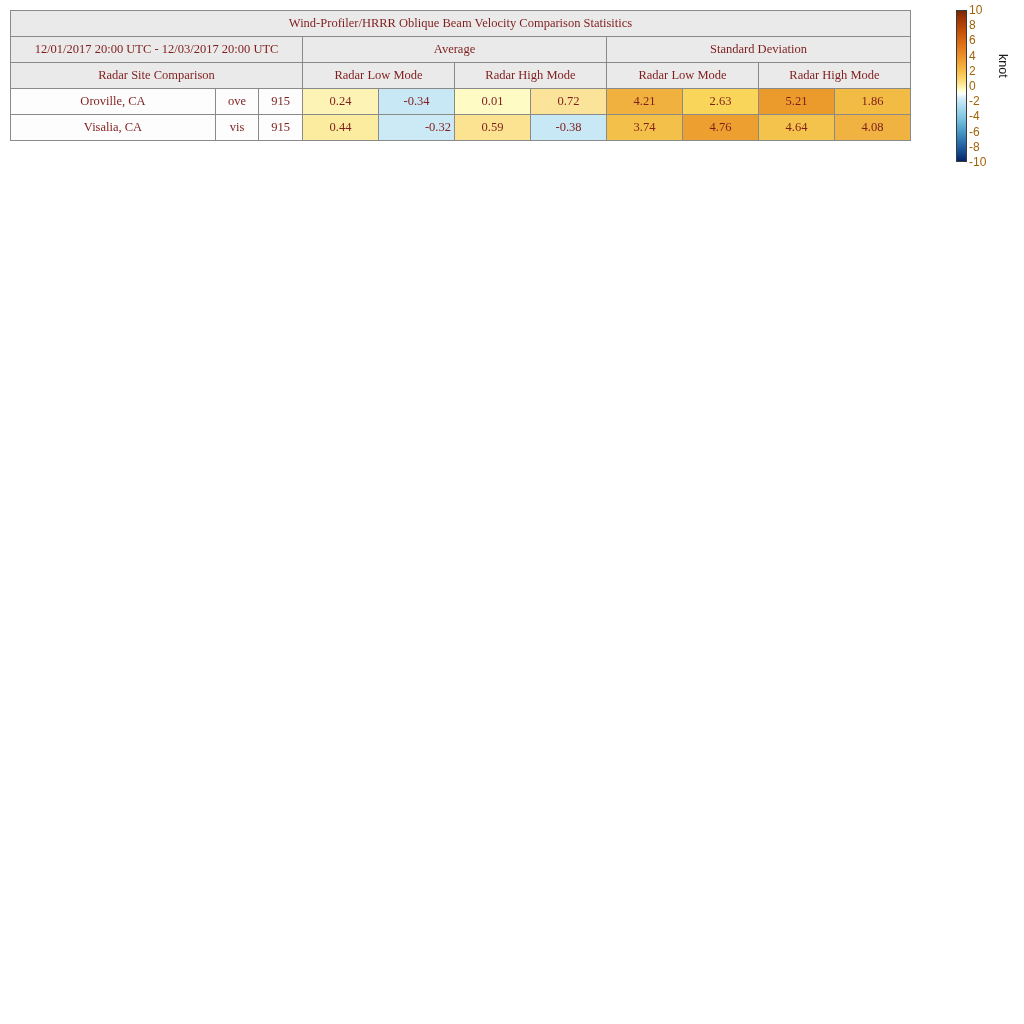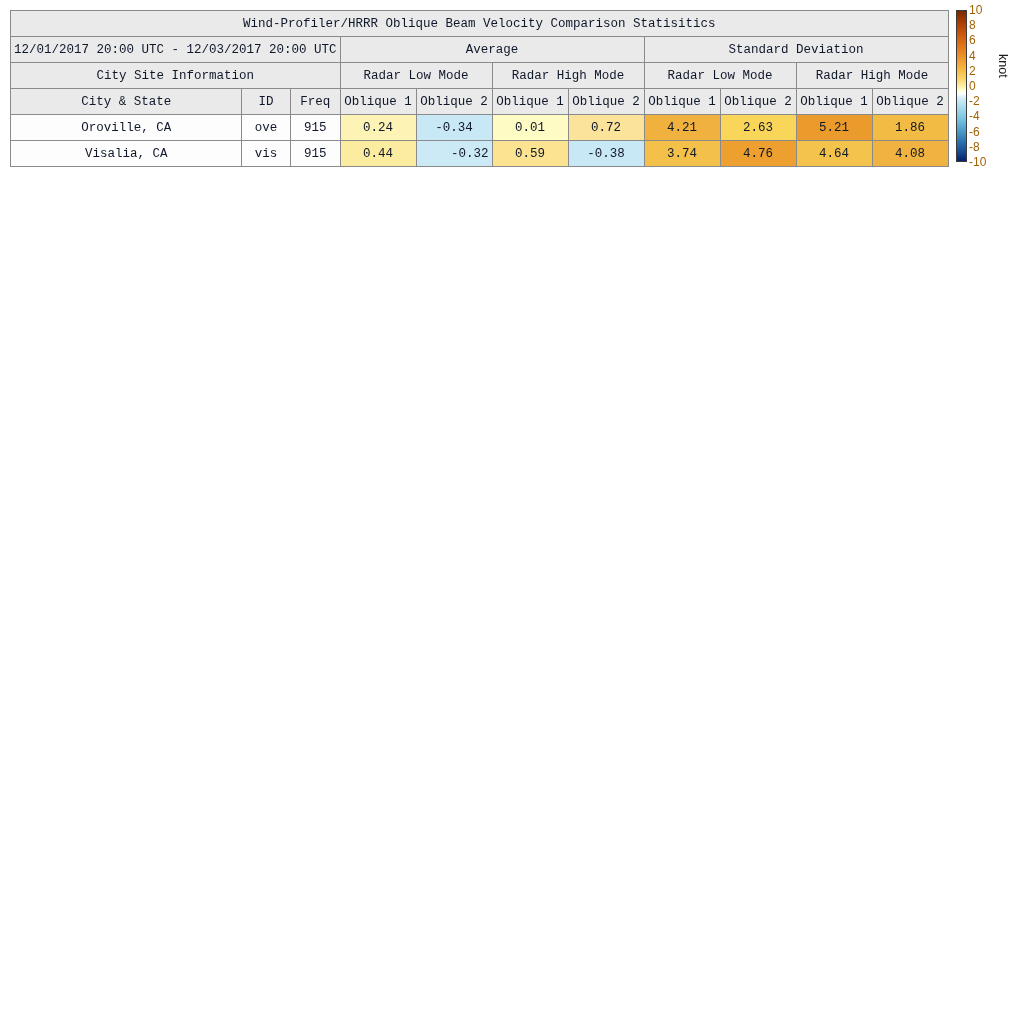--- a/index.html
+++ b/index.html
@@ -25,27 +25,27 @@
     left: 10px;
     top: 10px;
     border-collapse: collapse;
     table-layout: fixed;
     background: #ffffff;
   }
 
   .stats-table td {
     border: 1px solid #8a8a8a;
     font-size: 12.5px;
-    color: #0f172a;
+    color: #7f1d1d;
     text-align: center;
     vertical-align: middle;
     height: 25px;
     padding: 0 3px;
     white-space: nowrap;
-    font-family: Liberation Mono, monospace;
+    font-family: Liberation Serif, serif;
   }
 
   .hdr {
     background: #eaeaea;
   }
 
   .title-cell {
     background: #eaeaea;
     height: 25px;
   }
@@ -162,40 +162,27 @@
         <td class="title-cell" colspan="11">Wind-Profiler/HRRR Oblique Beam Velocity Comparison Statisitics</td>
       </tr>
 
       <tr>
         <td class="hdr date-cell" colspan="3">12/01/2017 20:00 UTC - 12/03/2017 20:00 UTC</td>
         <td class="hdr" colspan="4">Average</td>
         <td class="hdr" colspan="4">Standard Deviation</td>
       </tr>
 
       <tr>
-        <td class="hdr" colspan="3">City Site Information</td>
+        <td class="hdr" colspan="3">Radar Site Comparison</td>
         <td class="hdr" colspan="2">Radar Low Mode</td>
         <td class="hdr" colspan="2">Radar High Mode</td>
         <td class="hdr" colspan="2">Radar Low Mode</td>
         <td class="hdr" colspan="2">Radar High Mode</td>
       </tr>
 
-      <tr>
-        <td class="hdr">City &amp; State</td>
-        <td class="hdr">ID</td>
-        <td class="hdr">Freq</td>
-        <td class="hdr">Oblique 1</td>
-        <td class="hdr">Oblique 2</td>
-        <td class="hdr">Oblique 1</td>
-        <td class="hdr">Oblique 2</td>
-        <td class="hdr">Oblique 1</td>
-        <td class="hdr">Oblique 2</td>
-        <td class="hdr">Oblique 1</td>
-        <td class="hdr">Oblique 2</td>
-      </tr>
 
       <tr>
         <td class="datacell">Oroville, CA</td>
         <td class="datacell">ove</td>
         <td class="datacell">915</td>
         <td class="val" style="background-color: rgb(253, 243, 180);">0.24</td>
         <td class="val" style="background-color: rgb(201, 232, 246);">-0.34</td>
         <td class="val" style="background-color: rgb(254, 251, 196);">0.01</td>
         <td class="val" style="background-color: rgb(251, 227, 154);">0.72</td>
         <td class="val" style="background-color: rgb(240, 177, 62);">4.21</td>

